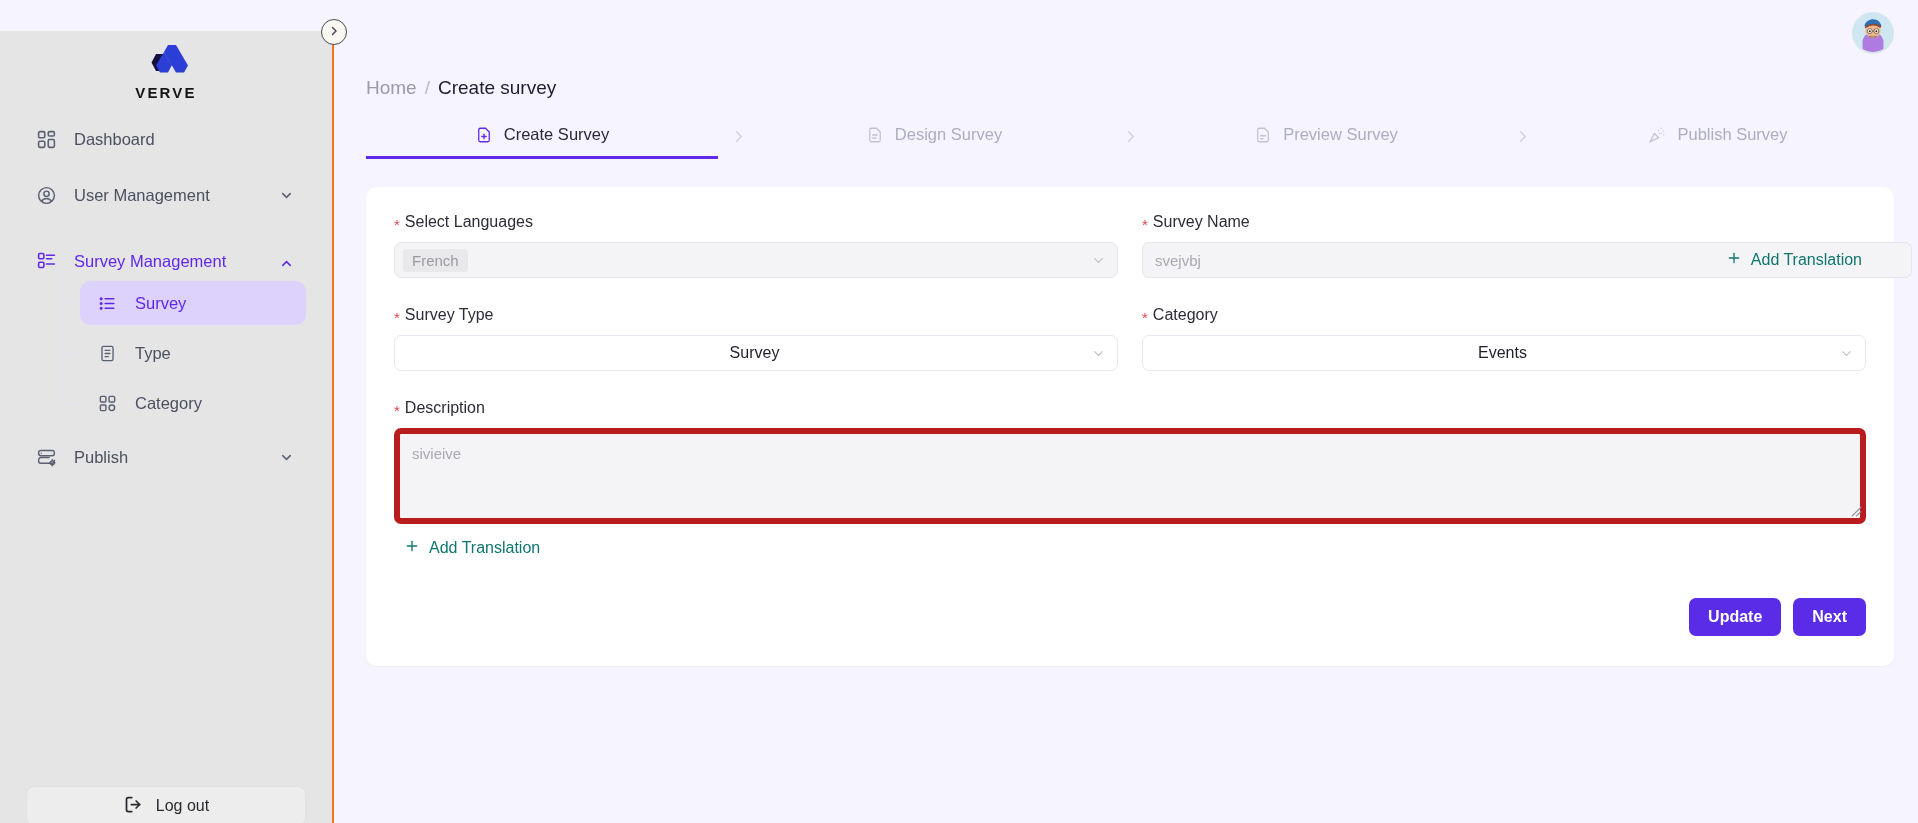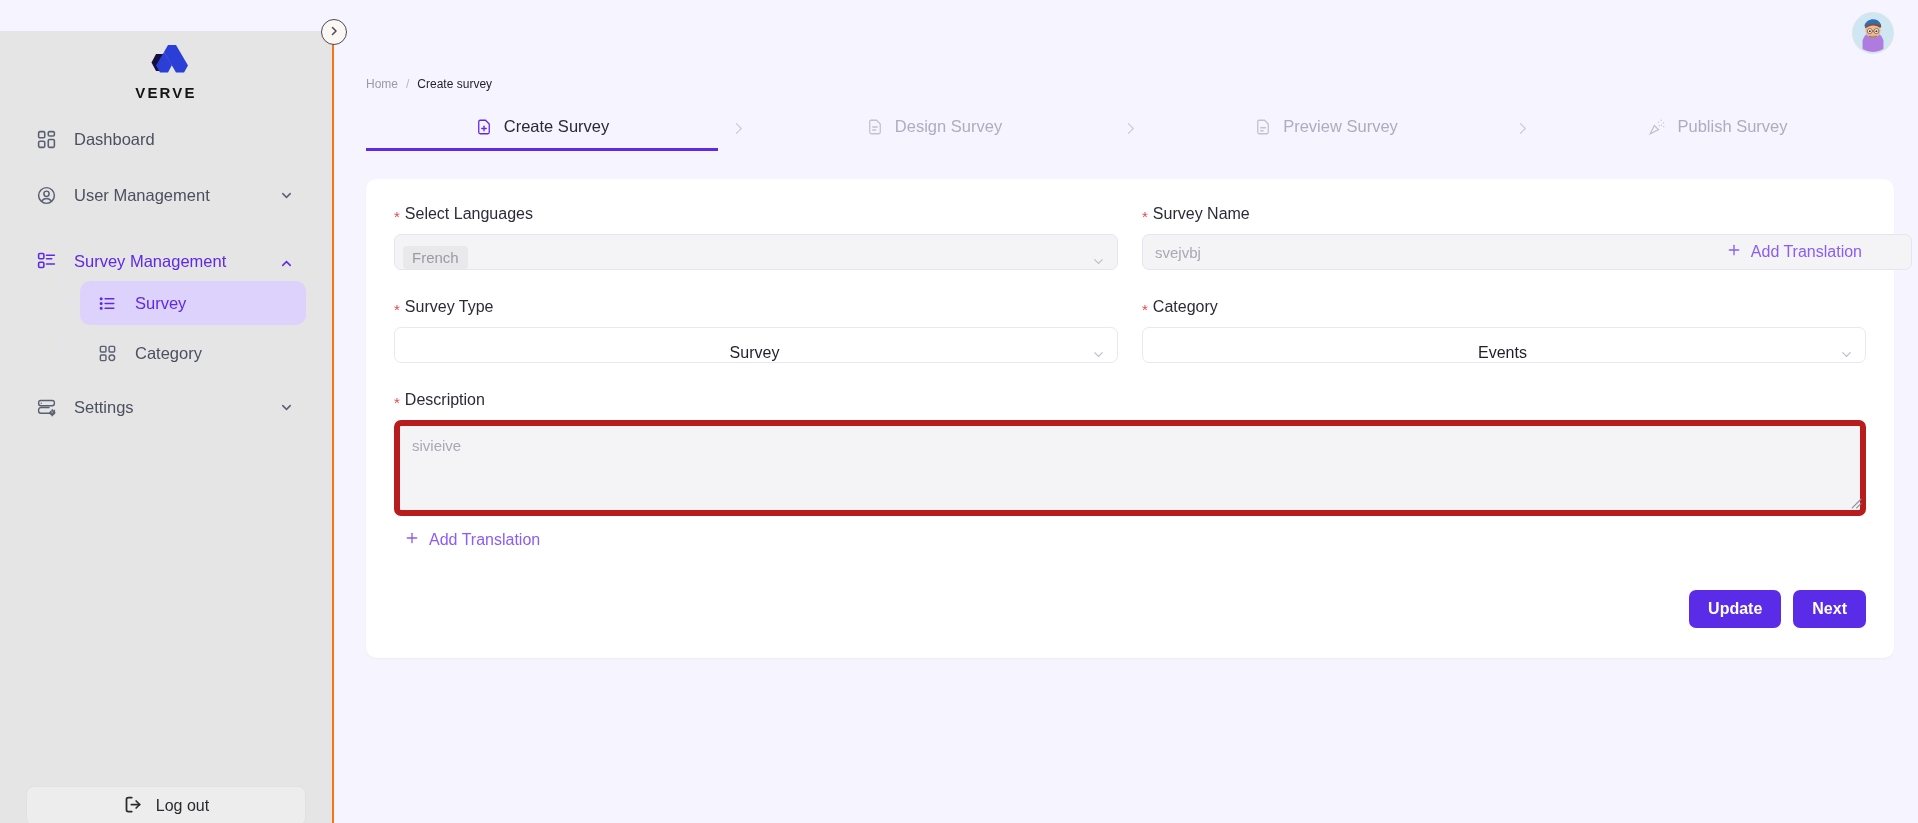--- a/index.html
+++ b/index.html
@@ -93,21 +93,21 @@
   .topbar { height: 65px; display:flex; align-items:center; justify-content:flex-end; padding-right: 24px; }
   .avatar {
     width: 42px; height: 42px; border-radius: 50%;
     overflow: hidden; cursor: pointer;
     border: 2px solid #d6e6ef;
     display:flex; align-items:center; justify-content:center;
     background: linear-gradient(160deg,#b9e2f2 0%,#cfe9dc 45%,#f2dfa8 100%);
   }
 
   .breadcrumb {
-    padding: 12px 0 0 32px; font-size: 12px; display:flex; align-items:center; gap: 8px;
+    padding: 12px 0 0 32px; font-size: 19px; display:flex; align-items:center; gap: 8px;
   }
   .bc-home { color:#9a9aa8; cursor:pointer; }
   .bc-sep  { color:#b9b9c6; }
   .bc-cur  { color:#1f1f2b; }
 
   .stepper {
     margin: 14px 0 0 0; display:flex; align-items:flex-end;
     padding: 0 24px 0 32px; height: 46px;
   }
   .step {
@@ -129,21 +129,21 @@
 
   .row { display:flex; gap: 24px; }
   .col { flex: 1; min-width: 0; }
   .field-label {
     font-size: 16px; color:#2c2c38; margin-bottom: 11px; display:flex; align-items:center; gap:5px;
   }
   .req { color:#e5484d; font-size: 15px; line-height: 1; position:relative; top:2px;}
 
   .select-box {
     height: 36px; border: 1px solid #e6e4ee; border-radius: 7px;
-    background: #f4f3f5; display:flex; align-items:flex-end;
+    background: #f4f3f5; display:flex; align-items:center;
     padding: 0 11px 0 8px; position: relative;
   }
   .select-box.white { background:#fff; border-color:#e9e7f0; justify-content:center; }
   .chip {
     background: #e9e8ea; color:#9a9aa4; font-size: 15px;
     border-radius: 4px; padding: 3px 9px;
   }
   .caret { margin-left:auto; color:#bdbdcb; display:flex; align-items:center;}
   .select-box.white .caret { position:absolute; right: 11px; }
   .select-val { font-size: 16px; color:#1f1f2b; }
@@ -151,21 +151,21 @@
   .input-wrap { display:flex; align-items:center; gap: 0; }
   .text-input {
     flex: 1; height: 36px; border: 1px solid #e6e4ee; border-radius: 7px;
     background: #f4f3f5; padding: 0 12px; font-size: 15px;
     color:#2b2b36; font-family:"Liberation Sans", sans-serif;
     outline:none; min-width: 0;
   }
   .text-input::placeholder { color:#a9a9b4; }
   .add-translation {
     display:flex; align-items:center; gap: 9px;
-    color: #8b5cf6; font-size: 16px; cursor: pointer; white-space: nowrap;
+    color: #0f766e; font-size: 16px; cursor: pointer; white-space: nowrap;
     margin-left: -186px; padding-right: 4px; position: relative; z-index: 2;
   }
   .add-translation.standalone { margin-left: 0; margin-top: 14px; padding-left: 10px; }
 
   .textarea {
     width: 100%; height: 96px; resize: none;
     border: 6px solid #b91c1c; border-radius: 7px;
     background: #f4f3f5; padding: 11px 12px; font-size: 15px;
     color:#2b2b36; font-family:"Liberation Sans", sans-serif; outline: none;
     display:block;
@@ -259,20 +259,31 @@
                 <circle cx="4" cy="12" r="1"></circle>
                 <circle cx="4" cy="18" r="1"></circle>
               <line x1="9" y1="6" x2="20" y2="6"></line>
                 <line x1="9" y1="12" x2="20" y2="12"></line>
                 <line x1="9" y1="18" x2="20" y2="18"></line>
             </svg>
           </span>
           <span class="lbl">Survey</span>
         </div>
 
+        <div class="sub-item">
+          <span class="ico">
+            <svg width="19" height="19" viewBox="0 0 24 24" fill="none" stroke="currentColor" stroke-width="1.7" stroke-linecap="round">
+              <rect x="5" y="3" width="14" height="18" rx="2"></rect>
+              <line x1="9" y1="8" x2="15" y2="8"></line>
+                <line x1="9" y1="12" x2="15" y2="12"></line>
+                <line x1="9" y1="16" x2="13" y2="16"></line>
+            </svg>
+          </span>
+          <span class="lbl">Type</span>
+        </div>
 
         <div class="sub-item">
           <span class="ico">
             <svg width="19" height="19" viewBox="0 0 24 24" fill="none" stroke="currentColor" stroke-width="1.8">
               <rect x="3" y="3" width="7" height="7" rx="1.3"></rect>
               <rect x="14" y="3" width="7" height="7" rx="1.3"></rect>
               <rect x="3" y="14" width="7" height="7" rx="1.3"></rect>
               <circle cx="17.5" cy="17.5" r="3.5"></circle>
             </svg>
           </span>
@@ -283,21 +294,21 @@
       <div class="nav-item">
         <span class="ico">
           <svg width="21" height="21" viewBox="0 0 24 24" fill="none" stroke="currentColor" stroke-width="1.6">
             <rect x="3" y="4" width="18" height="6" rx="2.5"></rect>
             <path d="M21 14.5V16a2.5 2.5 0 0 1-2.5 2.5H5.5A2.5 2.5 0 0 1 3 16v-1.5A2.5 2.5 0 0 1 5.5 12h10"></path>
             <circle cx="6" cy="7" r=".8" fill="currentColor" stroke="none"></circle>
             <circle cx="18.6" cy="18" r="2.2"></circle>
             <path d="M18.6 14.6v1.2M18.6 20.2v1.2M15.6 18h1.1M20.5 18h1.1" stroke-linecap="round"></path>
           </svg>
         </span>
-        <span class="lbl">Settings</span>
+        <span class="lbl">Publish</span>
         <span class="chev">
           <svg width="15" height="15" viewBox="0 0 24 24" fill="none" stroke="currentColor" stroke-width="2.4" stroke-linecap="round">
               <polyline points="6,9 12,15 18,9"></polyline>
             </svg>
         </span>
       </div>
     </nav>
 
     <div class="sidebar-spacer"></div>
 

